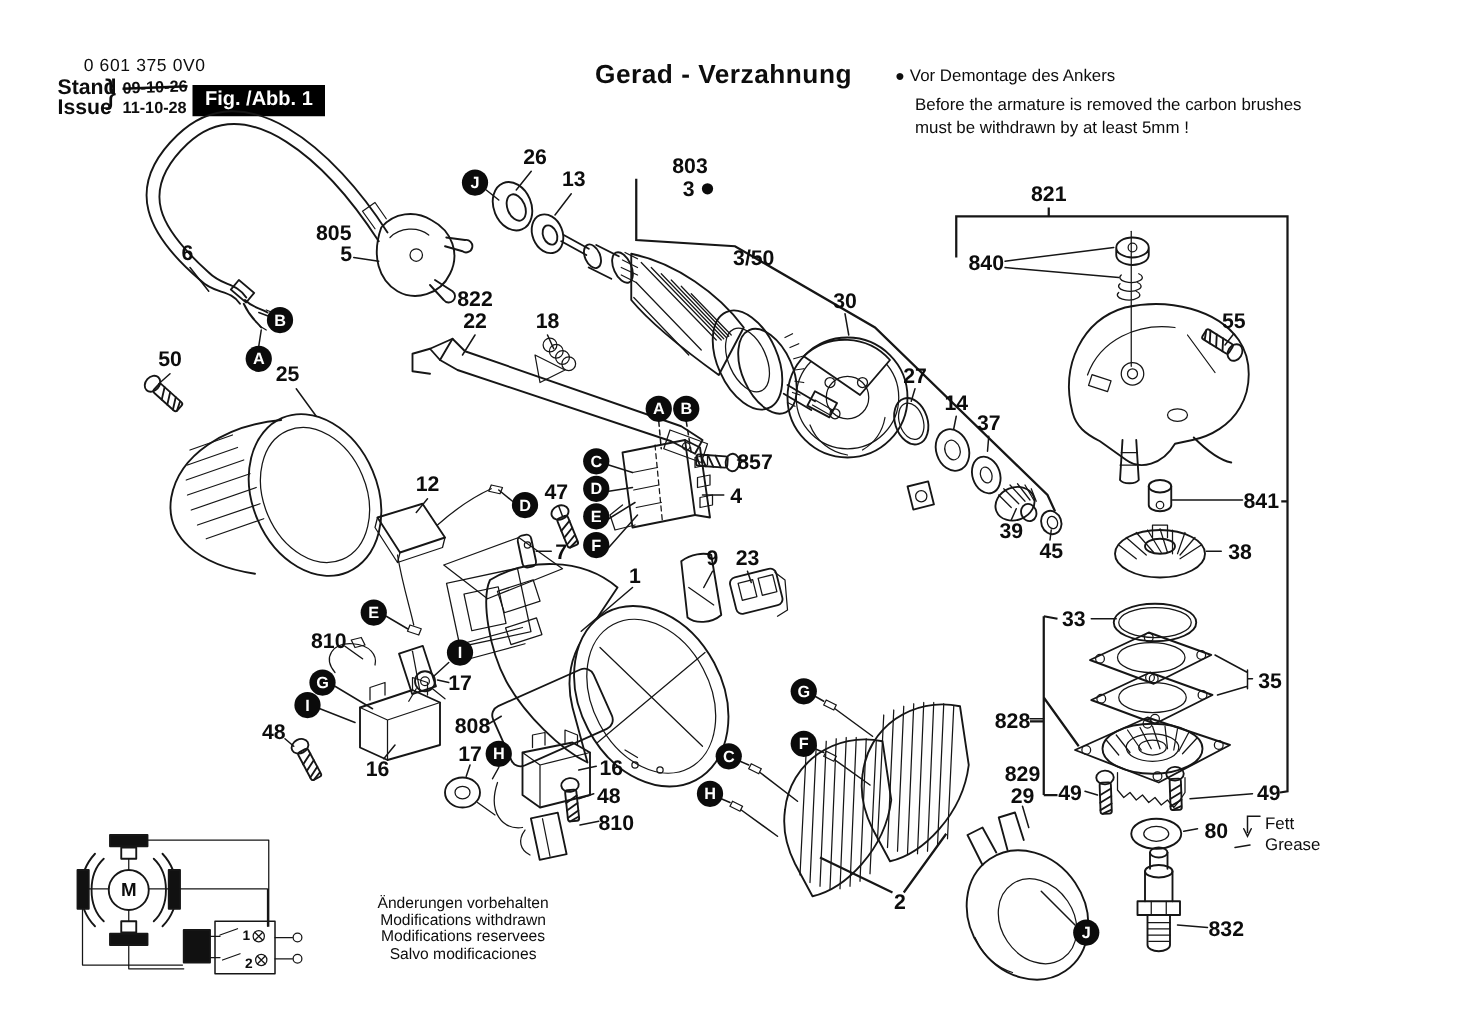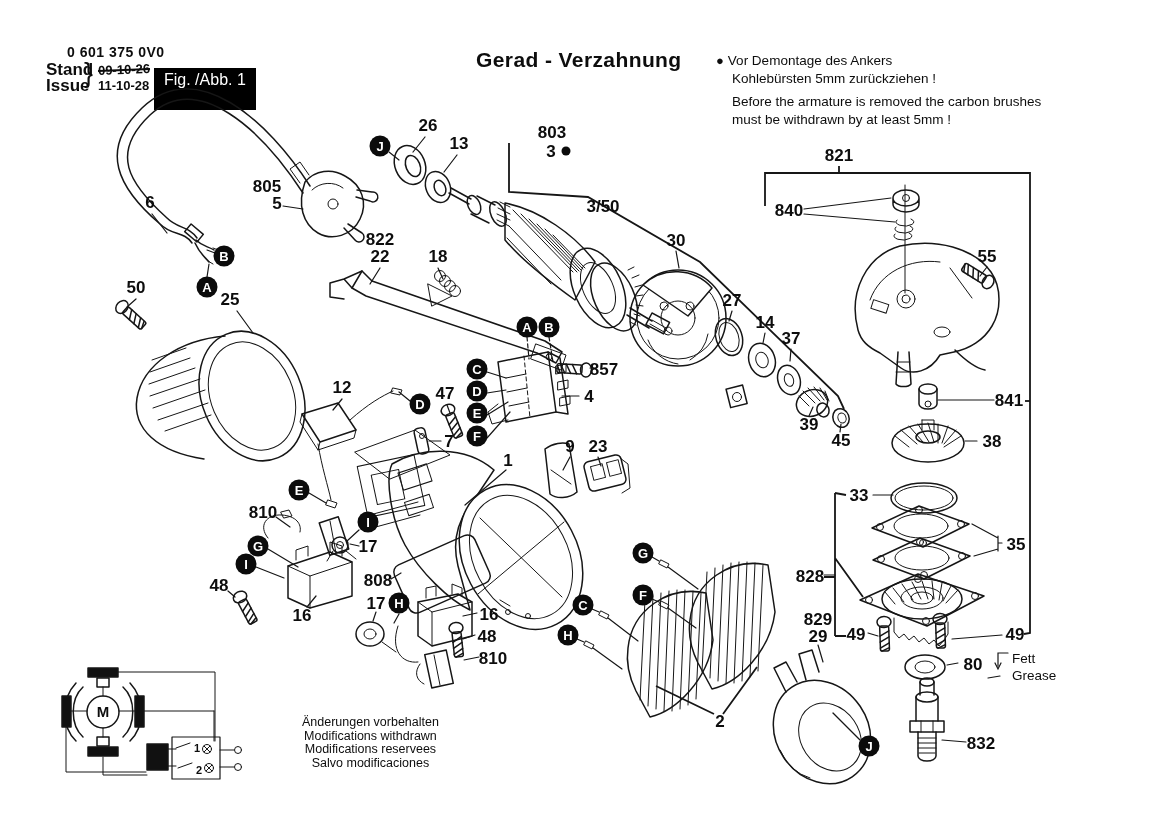--- a/index.html
+++ b/index.html
@@ -1,25 +1,25 @@
 <!DOCTYPE html>
 <html><head>
 <meta charset="utf-8">
 <style>
   html,body{margin:0;padding:0;background:#ffffff;}
   .page{position:relative;width:1169px;height:826px;background:#fff;overflow:hidden;
         font-family:"Liberation Sans","DejaVu Sans",sans-serif;color:#0d0d0d;}
   .abs{position:absolute;}
-  .partno{left:67px;top:44px;font-size:14px;font-weight:700;letter-spacing:.5px;}
+  .partno{left:67px;top:44px;font-size:14px;font-weight:400;letter-spacing:.5px;}
   .standblock{left:46px;top:62px;font-size:17px;font-weight:600;line-height:16px;}
   .brace{left:84px;top:58px;font-size:27px;font-weight:400;}
   .dates{left:98px;top:62px;font-size:13px;font-weight:700;line-height:16px;}
   .struck{text-decoration:line-through;text-decoration-thickness:2px;display:inline-block;transform:rotate(-2deg);}
-  .figbox{left:154px;top:68px;background:#000;color:#fff;font-size:16px;font-weight:400;
-          padding:3px 10px 21px 10px;}
+  .figbox{left:154px;top:68px;background:#000;color:#fff;font-size:16px;font-weight:700;
+          padding:3px 10px 4px 10px;}
   .title{left:476px;top:48px;font-size:21px;font-weight:700;letter-spacing:.4px;}
   .notice{left:716px;top:52px;font-size:13.5px;line-height:18px;width:340px;}
   .notice .b{font-size:13px;margin-right:4px;}
   .notice .ind{margin-left:16px;}
   .notice .en{margin-top:5px;}
   .footer{left:302px;top:716px;font-size:12.5px;line-height:13.5px;text-align:center;}
   svg text{font-family:"Liberation Sans","DejaVu Sans",sans-serif;}
   .lbl{font-size:17px;font-weight:700;fill:#0d0d0d;text-anchor:middle;}
   .lbl-s{font-size:13.5px;font-weight:400;fill:#0d0d0d;text-anchor:start;}
   .lbl-xs{font-size:11px;font-weight:700;fill:#0d0d0d;text-anchor:middle;}
@@ -45,21 +45,20 @@
   <div class="abs brace">}</div>
   <div class="abs dates">
     <div><span class="struck">09-10-26</span></div>
     <div>11-10-28</div>
   </div>
   <div class="abs figbox">Fig. /Abb. 1</div>
   <div class="abs title">Gerad - Verzahnung</div>
 
   <div class="abs notice">
     <div><span class="b">●</span><span>Vor Demontage des Ankers</span></div>
-    <div class="ind">Kohlebürsten 5mm zurückziehen !</div>
     <div class="ind en">Before the armature is removed the carbon brushes</div>
     <div class="ind">must be withdrawn by at least 5mm !</div>
   </div>
 
   <div class="abs footer">
     <div>Änderungen vorbehalten</div>
     <div>Modifications withdrawn</div>
     <div>Modifications reservees</div>
     <div>Salvo modificaciones</div>
   </div>

